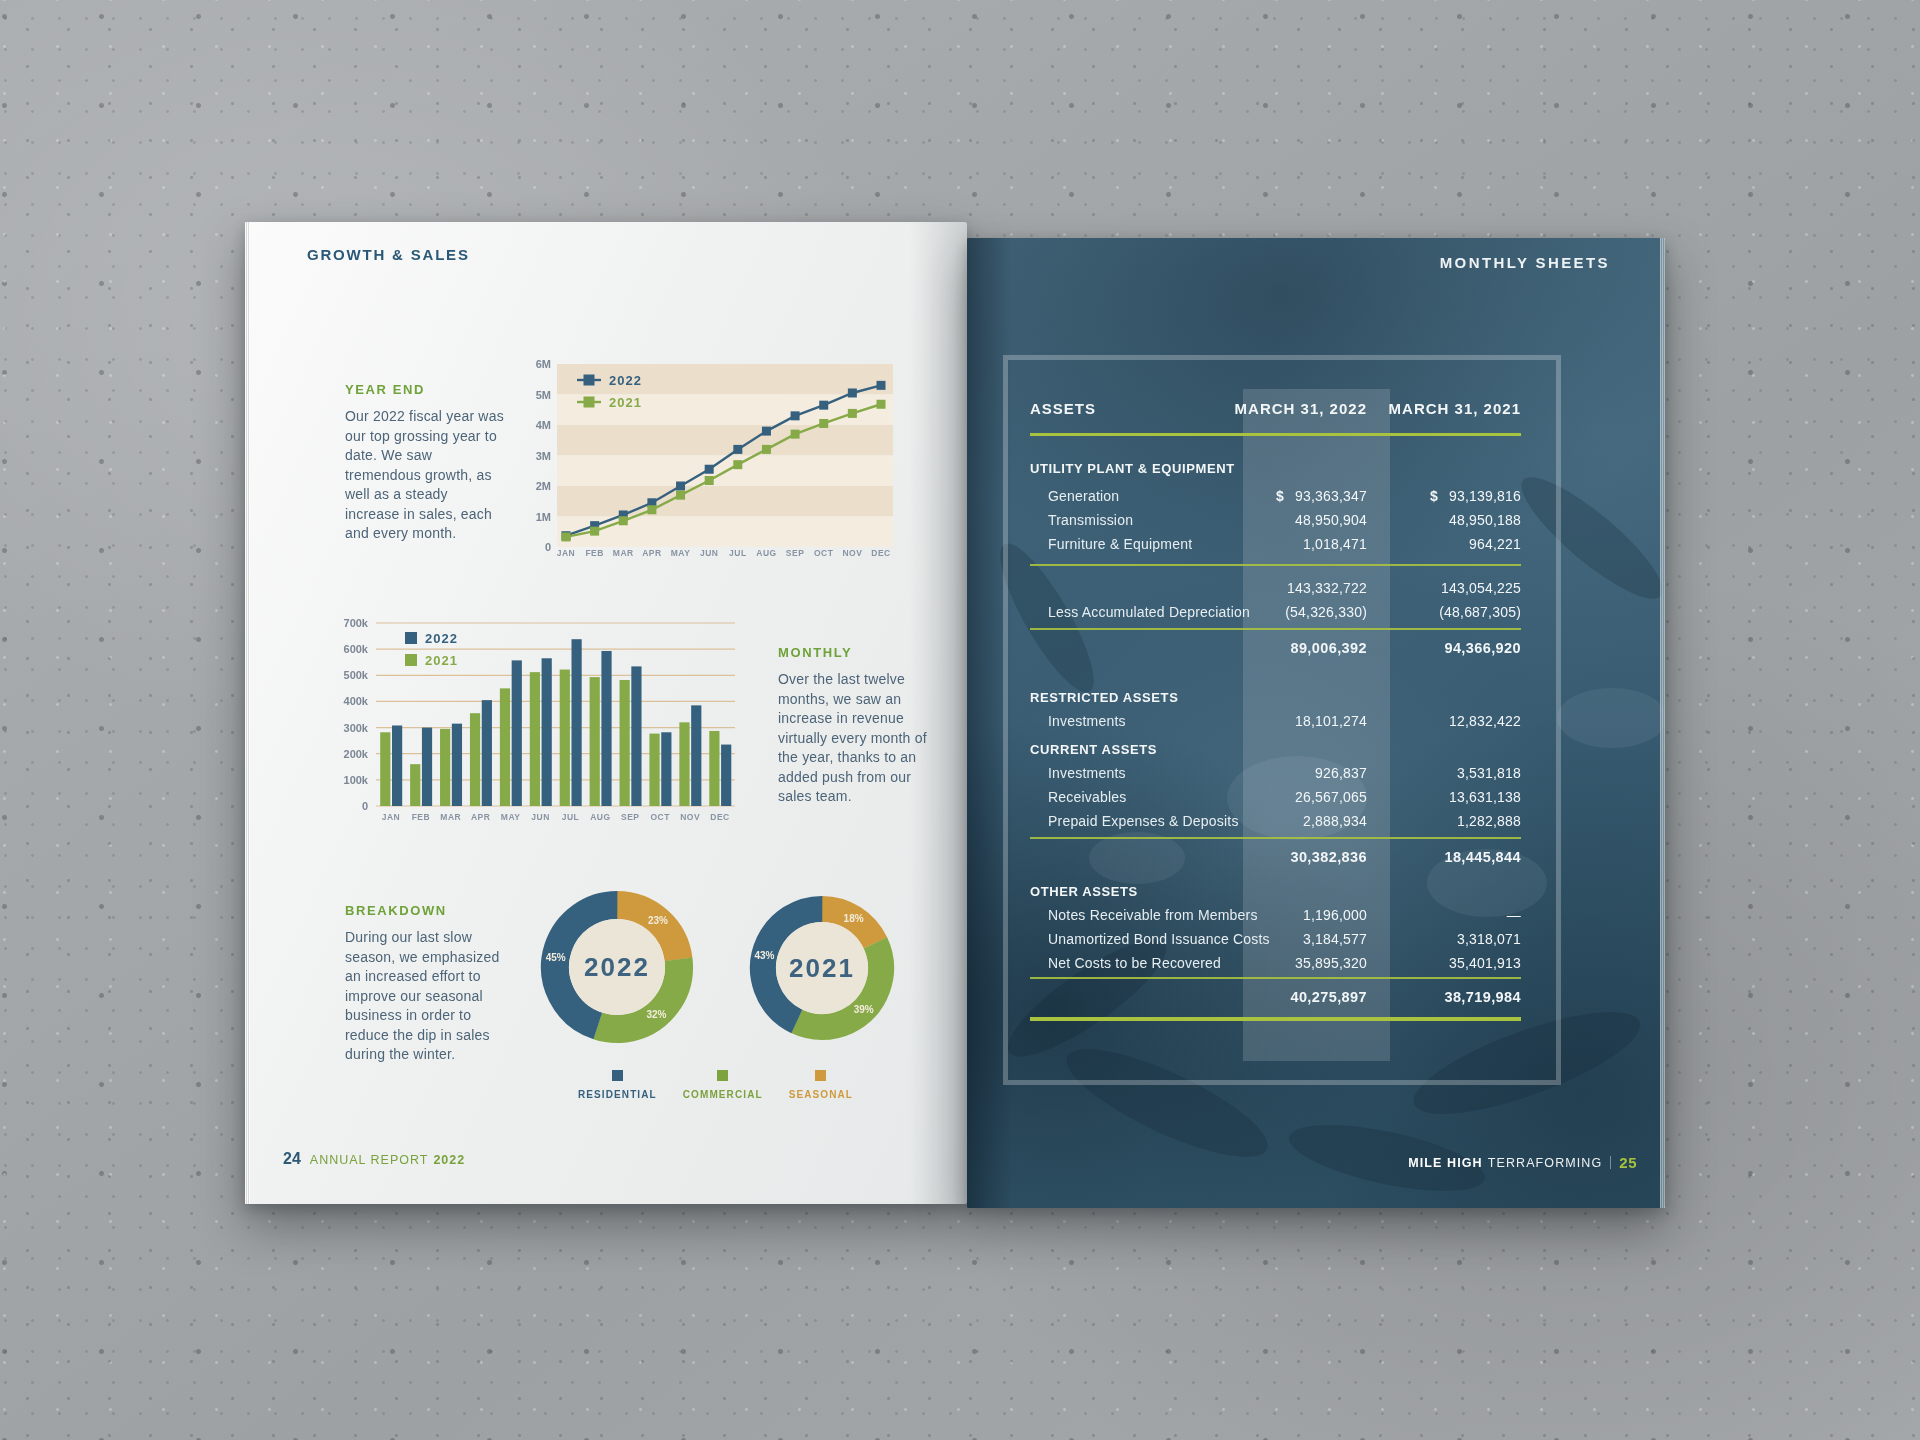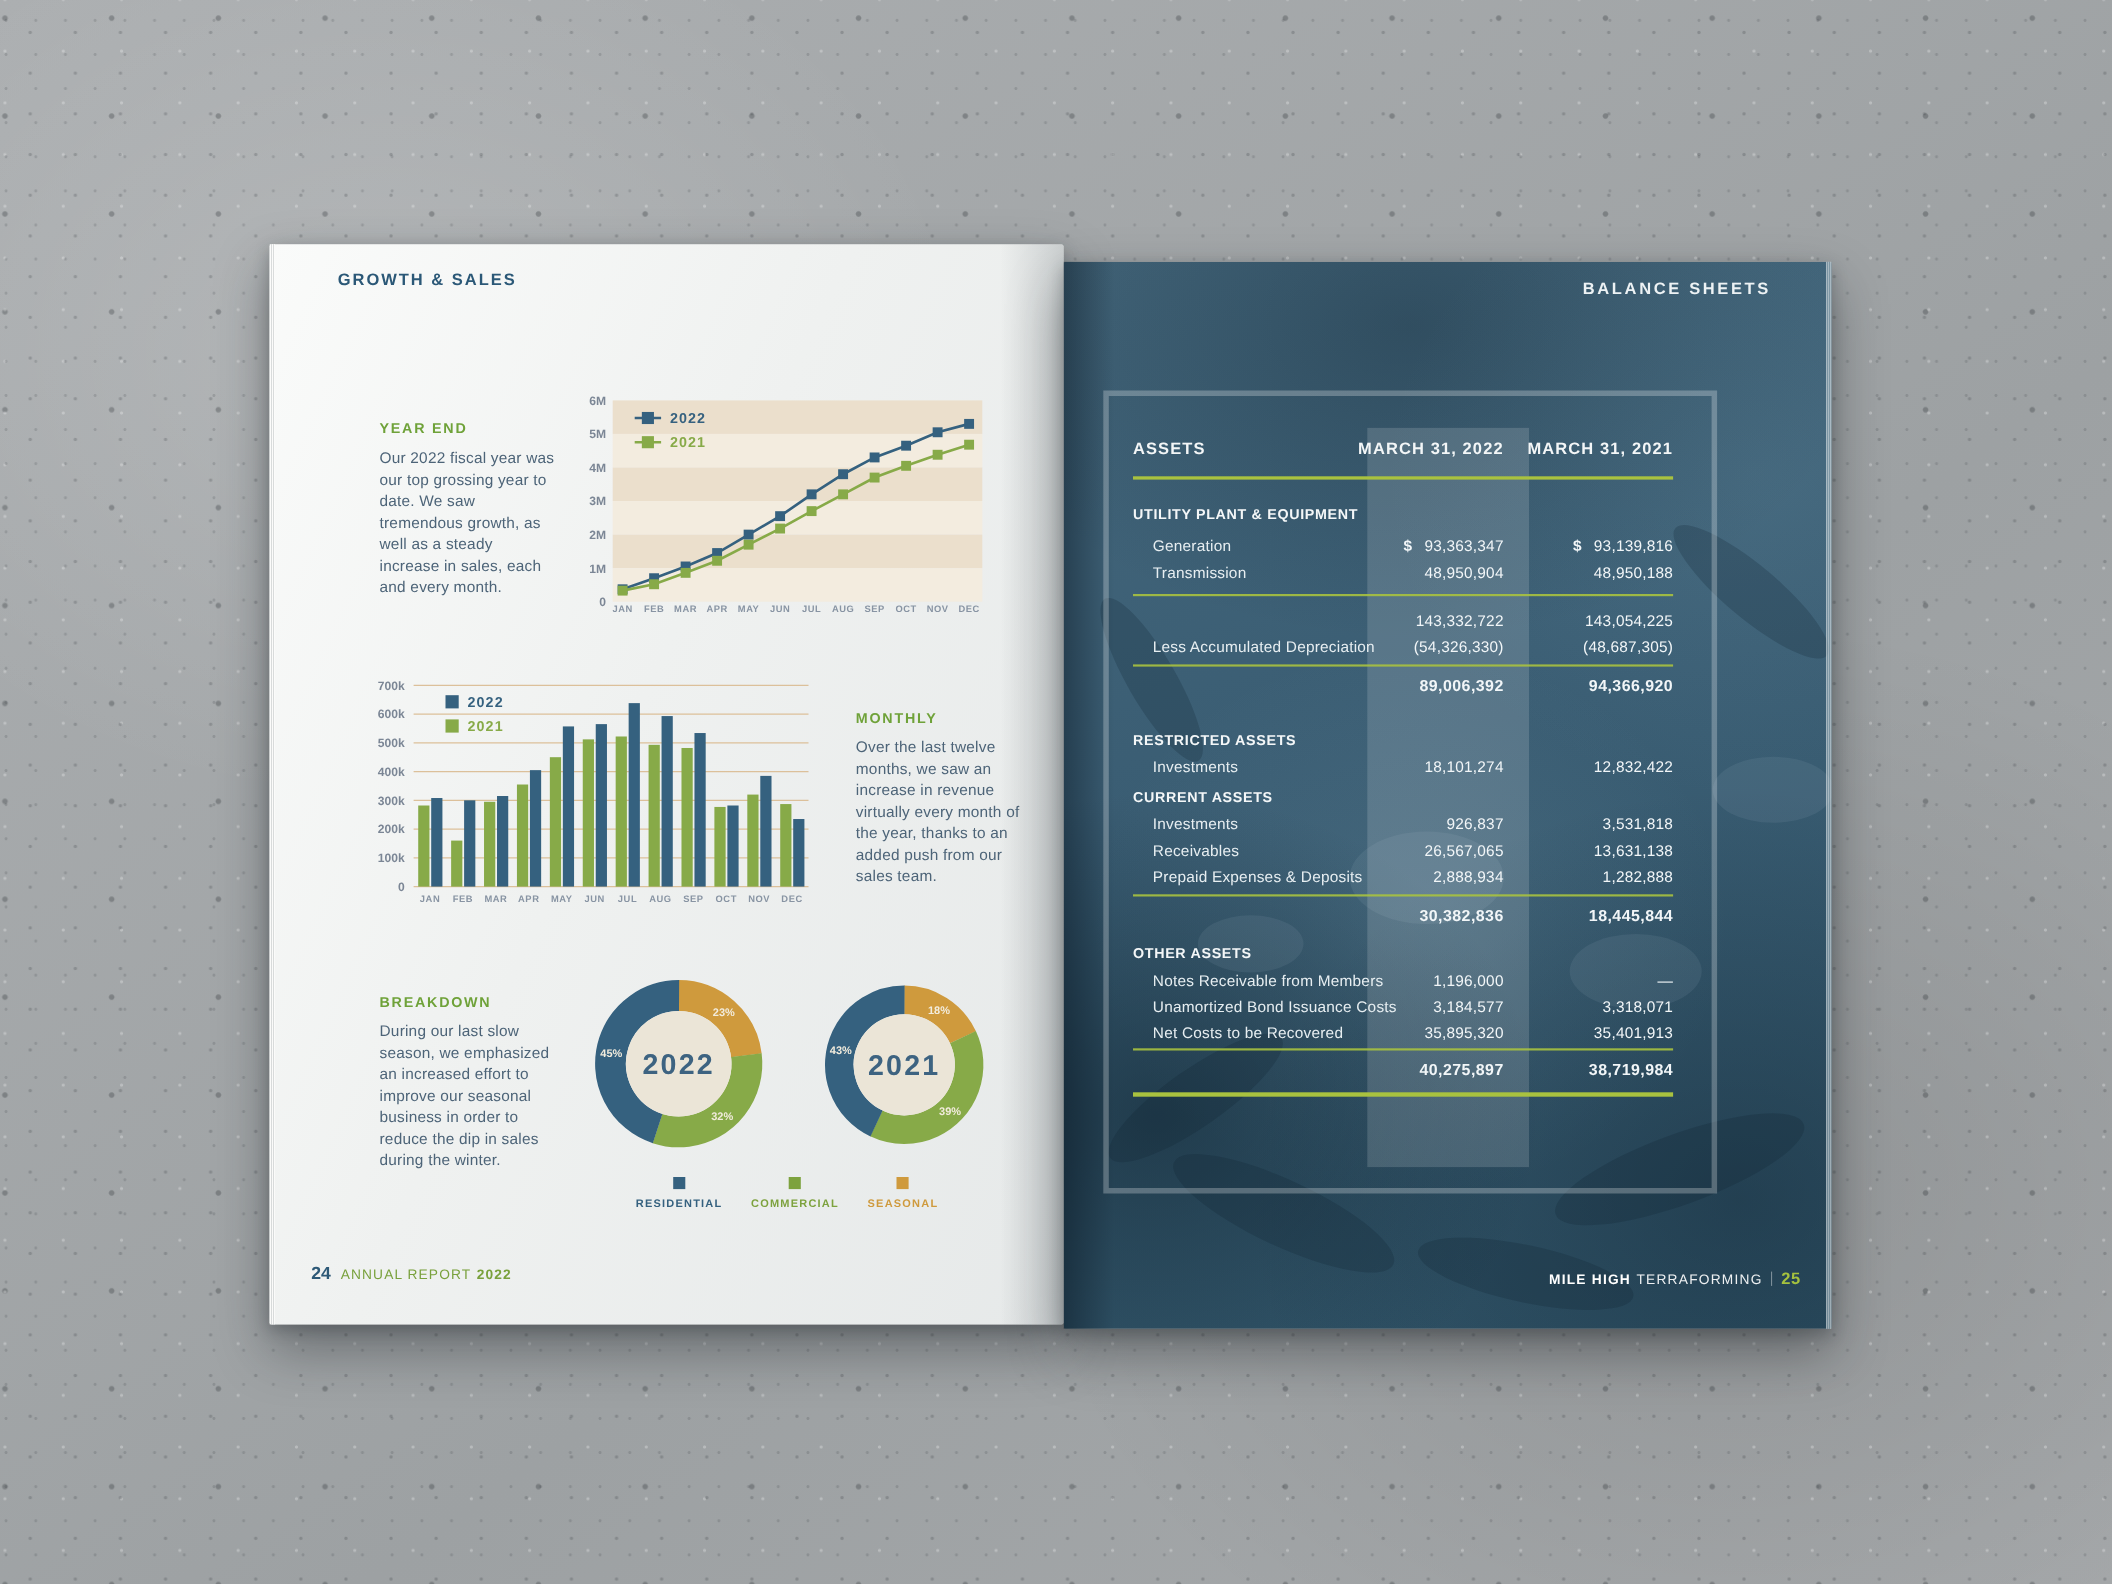--- a/index.html
+++ b/index.html
@@ -300,36 +300,37 @@
           <ellipse cx="420" cy="920" rx="100" ry="26" transform="rotate(12 420 920)"></ellipse>
         </g>
         <g fill="rgba(225,240,248,0.07)">
           <ellipse cx="330" cy="560" rx="70" ry="42"></ellipse>
           <ellipse cx="520" cy="645" rx="60" ry="34"></ellipse>
           <ellipse cx="645" cy="480" rx="55" ry="30"></ellipse>
           <ellipse cx="170" cy="620" rx="48" ry="26"></ellipse>
         </g>
       </svg>
 
-      <h1 class="bs-header">BALANCE SHEETS</h1>
+      <h1 class="bs-header">MONTHLY SHEETS</h1>
 
       <div class="t-frame"></div>
       <div class="t-band"></div>
 
       <div class="t-wrap">
         <div class="t-head">
           <span class="th-label">ASSETS</span>
           <span class="th-2022">MARCH 31, 2022</span>
           <span class="th-2021">MARCH 31, 2021</span>
         </div>
         <div class="t-headrule"></div>
         <div id="t-rows">
             <div class="tr tr-sec" style="margin-top: 22px;"><span class="tlabel">UTILITY PLANT &amp; EQUIPMENT</span></div>
             <div class="tr tr-item" style="margin-top: 6px;"><span class="tlabel">Generation</span><span class="tval v22"><span class="dollar">$</span>93,363,347</span><span class="tval v21"><span class="dollar">$</span>93,139,816</span></div>
             <div class="tr tr-item"><span class="tlabel">Transmission</span><span class="tval v22">48,950,904</span><span class="tval v21">48,950,188</span></div>
+            <div class="tr tr-item"><span class="tlabel">Furniture &amp; Equipment</span><span class="tval v22">1,018,471</span><span class="tval v21">964,221</span></div>
             <div class="t-rule" style="margin-top: 8px;"></div>
             <div class="tr tr-item" style="margin-top: 10px;"><span class="tlabel"></span><span class="tval v22">143,332,722</span><span class="tval v21">143,054,225</span></div>
             <div class="tr tr-item"><span class="tlabel">Less Accumulated Depreciation</span><span class="tval v22">(54,326,330)</span><span class="tval v21">(48,687,305)</span></div>
             <div class="t-rule" style="margin-top: 4px;"></div>
             <div class="tr tr-sub" style="margin-top: 6px;"><span class="tlabel"></span><span class="tval v22">89,006,392</span><span class="tval v21">94,366,920</span></div>
             <div class="tr tr-sec" style="margin-top: 27px;"><span class="tlabel">RESTRICTED ASSETS</span></div>
             <div class="tr tr-item" style="margin-top: 2px;"><span class="tlabel">Investments</span><span class="tval v22">18,101,274</span><span class="tval v21">12,832,422</span></div>
             <div class="tr tr-sec" style="margin-top: 6px;"><span class="tlabel">CURRENT ASSETS</span></div>
             <div class="tr tr-item" style="margin-top: 2px;"><span class="tlabel">Investments</span><span class="tval v22">926,837</span><span class="tval v21">3,531,818</span></div>
             <div class="tr tr-item"><span class="tlabel">Receivables</span><span class="tval v22">26,567,065</span><span class="tval v21">13,631,138</span></div>

